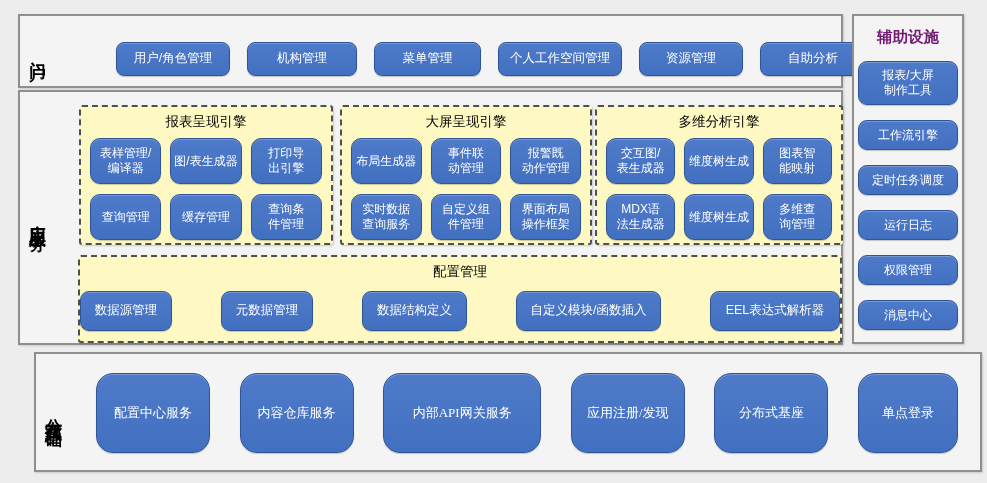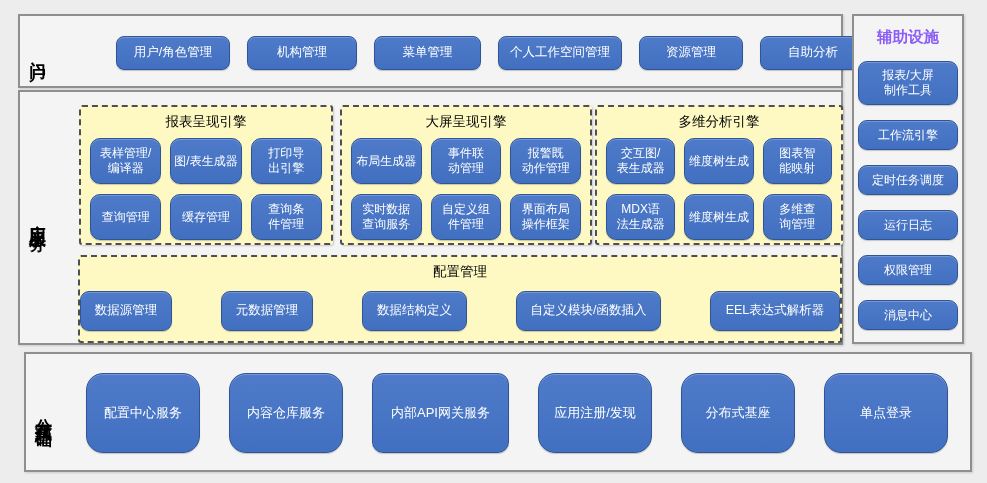--- a/index.html
+++ b/index.html
@@ -9,41 +9,41 @@
     font-family:"Liberation Sans","DejaVu Sans",sans-serif;
     color:#111;overflow:hidden;
   }
   .sec{
     position:absolute;background:#f4f4f4;
     border:2px solid #8f8f8f;box-sizing:border-box;
     box-shadow:1px 1px 2px rgba(0,0,0,.15);
   }
   .sec-portal{left:18px;top:14px;width:825px;height:74px;}
   .sec-app{left:18px;top:90px;width:825px;height:255px;}
-  .sec-found{left:24px;top:352px;width:948px;height:120px;}
+  .sec-found{left:34px;top:352px;width:948px;height:120px;font-family:Liberation Serif, serif;}
   .sec-aux{left:852px;top:14px;width:112px;height:330px;}
 
   .vlabel{
     position:absolute;left:9px;top:50%;transform:translateY(-50%);
     writing-mode:vertical-rl;text-orientation:upright;
     font-weight:bold;font-size:17px;letter-spacing:3px;color:#000;
     line-height:1;white-space:nowrap;
   }
 
   .btn{
     background:linear-gradient(180deg,#4e7ac9,#4270c0);
     color:#fff;border:1px solid #2f5597;
     display:flex;align-items:center;justify-content:center;
     text-align:center;box-sizing:border-box;
     box-shadow:inset 0 1px 0 rgba(255,255,255,.22),0 1px 1px rgba(0,0,0,.2);
     line-height:1.25;
   }
 
   
-  .portal-row{position:absolute;left:55px;top:20px;display:flex;gap:17px;padding-left:41px;}
+  .portal-row{position:absolute;left:55px;top:26px;display:flex;gap:17px;padding-left:41px;}
   .portal-btn{height:34px;border-radius:8px;font-size:12.5px;padding:0 4px;}
   .portal-row .portal-btn:nth-child(1){width:114px;}
   .portal-row .portal-btn:nth-child(2){width:110px;}
   .portal-row .portal-btn:nth-child(3){width:107px;}
   .portal-row .portal-btn:nth-child(4){width:124px;}
   .portal-row .portal-btn:nth-child(5){width:104px;}
   .portal-row .portal-btn:nth-child(6){width:106px;}
 
   
   .panel{
@@ -70,27 +70,27 @@
   .config-row .config-btn:nth-child(2){width:92px;}
   .config-row .config-btn:nth-child(3){width:105px;}
   .config-row .config-btn:nth-child(4){width:145px;}
   .config-row .config-btn:nth-child(5){width:130px;}
 
   
   .found-row{position:absolute;left:60px;right:22px;top:19px;display:flex;justify-content:space-between;}
   .found-btn{height:80px;border-radius:17px;font-size:13px;padding:0 6px;}
   .found-row .found-btn:nth-child(1){width:114px;}
   .found-row .found-btn:nth-child(2){width:114px;}
-  .found-row .found-btn:nth-child(3){width:137px;border-radius:11px;}
+  .found-row .found-btn:nth-child(3){width:158px;}
   .found-row .found-btn:nth-child(4){width:114px;}
   .found-row .found-btn:nth-child(5){width:114px;}
-  .found-row .found-btn:nth-child(6){width:124px;}
+  .found-row .found-btn:nth-child(6){width:100px;}
 
   
-  .aux-title{text-align:center;font-weight:bold;font-size:15.5px;margin-top:11px;color:#8b5cf6;}
+  .aux-title{text-align:center;font-weight:bold;font-size:15.5px;margin-top:11px;color:#701a75;}
   .aux-col{display:flex;flex-direction:column;align-items:center;gap:15px;margin-top:13px;}
   .aux-btn{width:100px;height:30px;border-radius:9px;font-size:12px;padding:8px 3px;text-wrap:balance;}
   .aux-btn.tall{height:44px;}
 </style>
 </head>
 <body>
 
 <div>
 
   <section class="sec sec-portal">

